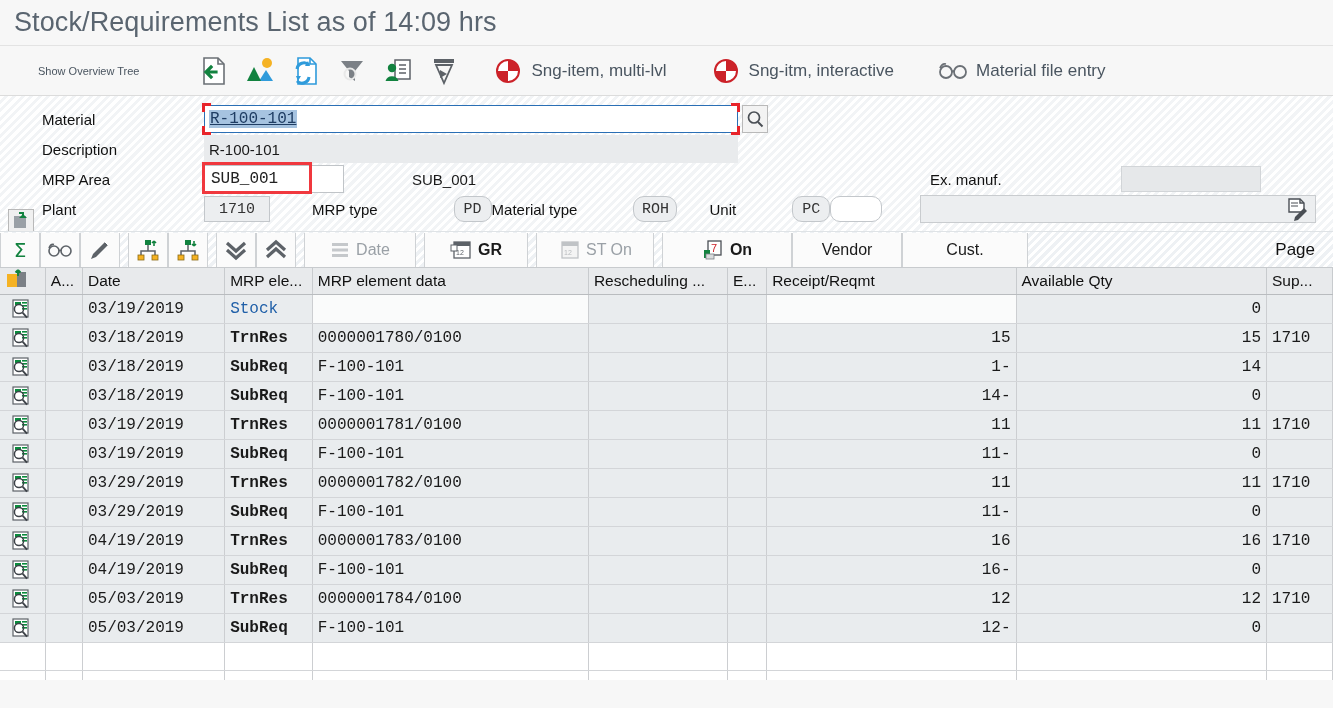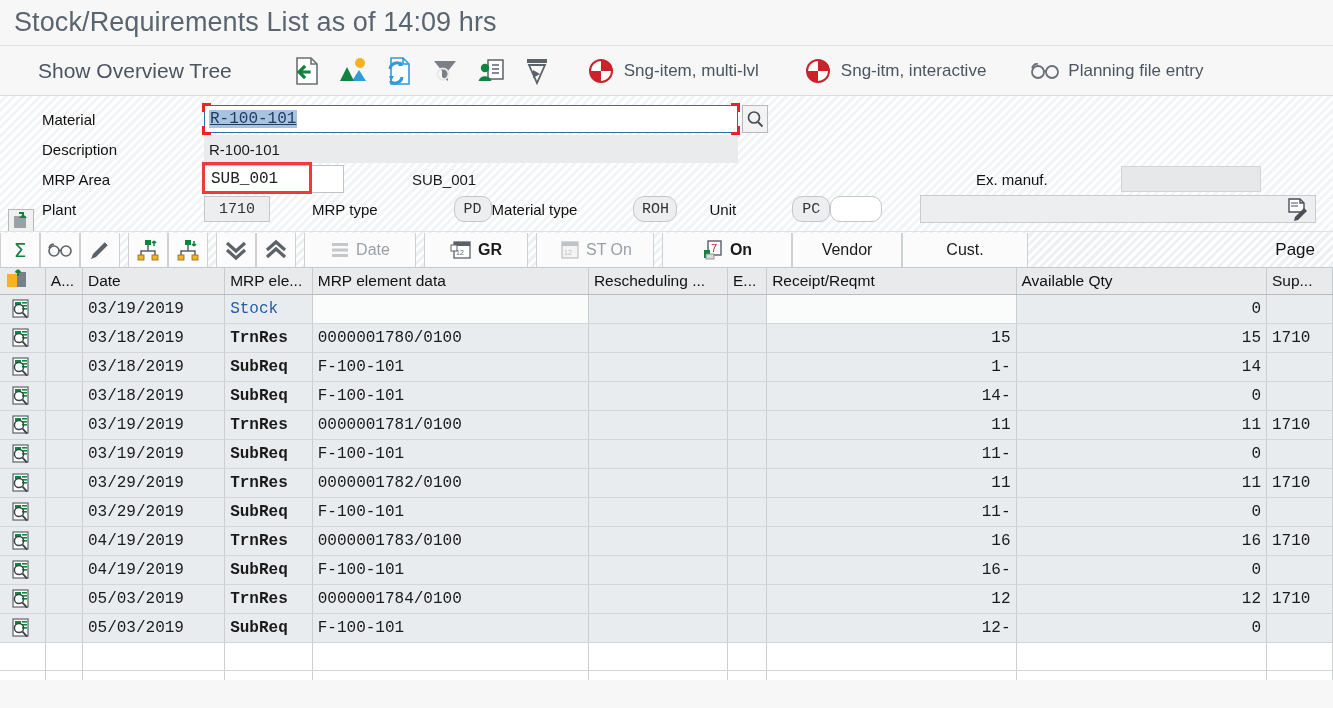--- a/index.html
+++ b/index.html
@@ -35,21 +35,21 @@
   
   .toolbar {
     height: 50px;
     background: #f7f7f7;
     display: flex;
     align-items: center;
     border-bottom: 1px solid #dcdcdc;
     padding-left: 22px;
   }
   .tb-text {
-    font-size: 21px;
+    font-size: 11px;
     color: #4a5560;
     padding: 0 16px;
   }
   .tb-icon {
     width: 34px;
     height: 34px;
     display: inline-flex;
     align-items: center;
     justify-content: center;
     margin: 0 6px;
@@ -397,21 +397,21 @@
 
     <span class="tb-grp">
       <span class="tb-icon">
         <svg width="30" height="20" viewBox="0 0 30 20">
           <circle cx="8" cy="11" r="6" fill="none" stroke="#6b7076" stroke-width="1.8"></circle>
           <circle cx="22" cy="11" r="6" fill="none" stroke="#6b7076" stroke-width="1.8"></circle>
           <path d="M14 11 q1.5 -2 2 0" fill="none" stroke="#6b7076" stroke-width="1.8"></path>
           <path d="M2 7 q2 -5 6 -4" fill="none" stroke="#6b7076" stroke-width="1.8"></path>
         </svg>
       </span>
-      <span class="tb-lbl">Planning file entry</span>
+      <span class="tb-lbl">Material file entry</span>
     </span>
   </div>
 
   <div class="formarea">
 
     <div class="corner-icon">
       <svg width="20" height="18" viewBox="0 0 20 18">
         <rect x="3" y="4" width="12" height="12" fill="#9aa0a6"></rect>
         <path d="M8 1 l4 0 l0 4" fill="none" stroke="#12823f" stroke-width="2"></path>
         <path d="M8 6 l4 -4 l4 4 Z" fill="#12823f"></path>
@@ -445,21 +445,21 @@
     </div>
 
     <div class="frow">
       <span class="lblcell">MRP Area</span>
       <span class="mrpwrap">
         <span class="mrpinput">SUB_001</span>
         <i class="redbox"></i>
       </span>
       <span class="aftertext">SUB_001</span>
 
-      <span style="position:absolute; left:976px;" class="label2">Ex. manuf.</span>
+      <span style="position:absolute; left:930px;" class="label2">Ex. manuf.</span>
       <span style="position:absolute; left:1121px;" class="exbox"></span>
     </div>
 
     <div class="frow">
       <span class="lblcell">Plant</span>
       <span class="fld ro plantfld">1710</span>
       <span class="label2" style="margin-left:42px;">MRP type</span>
       <span class="fld ro smallfld" style="margin-left:76px;">PD</span>
       <span class="label2" style="text-align:center;">Material type</span>
       <span class="fld ro tinyfld" style="margin-left:56px;">ROH</span>

